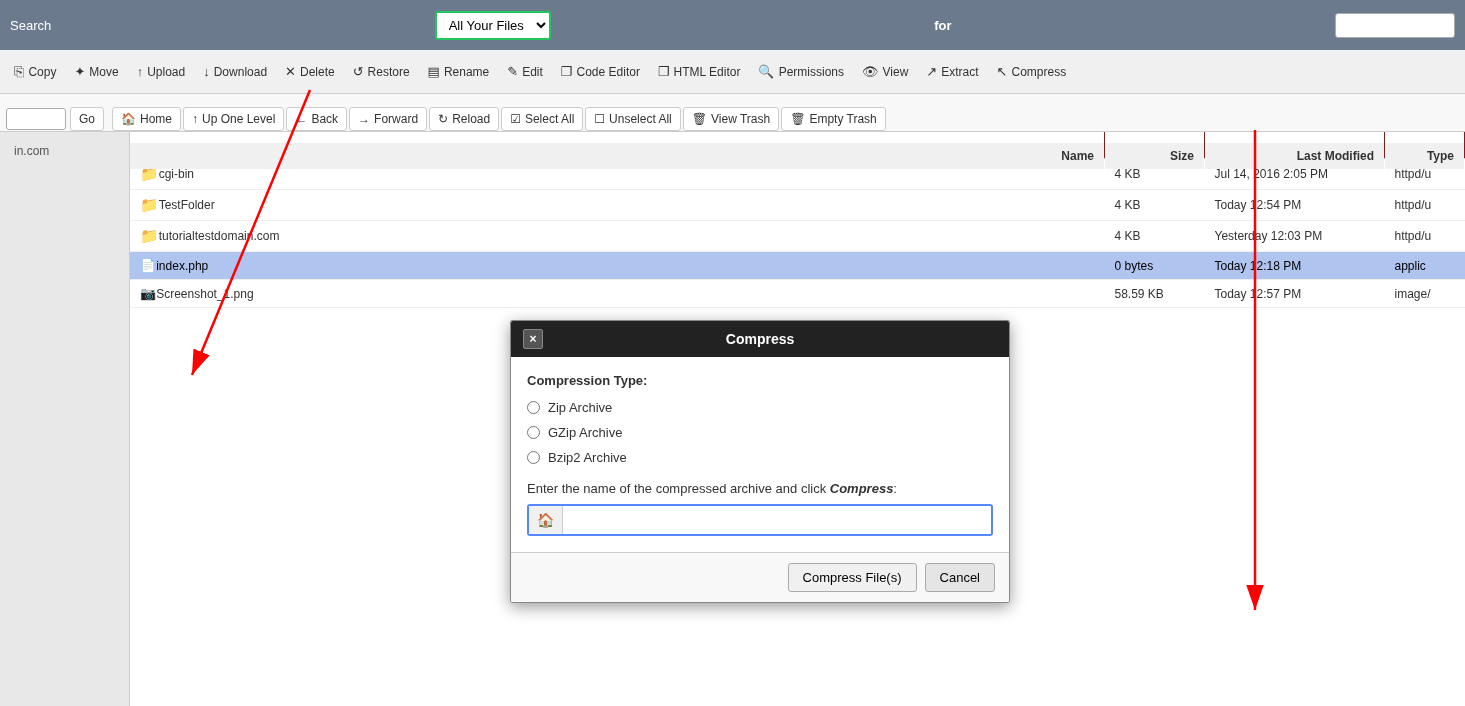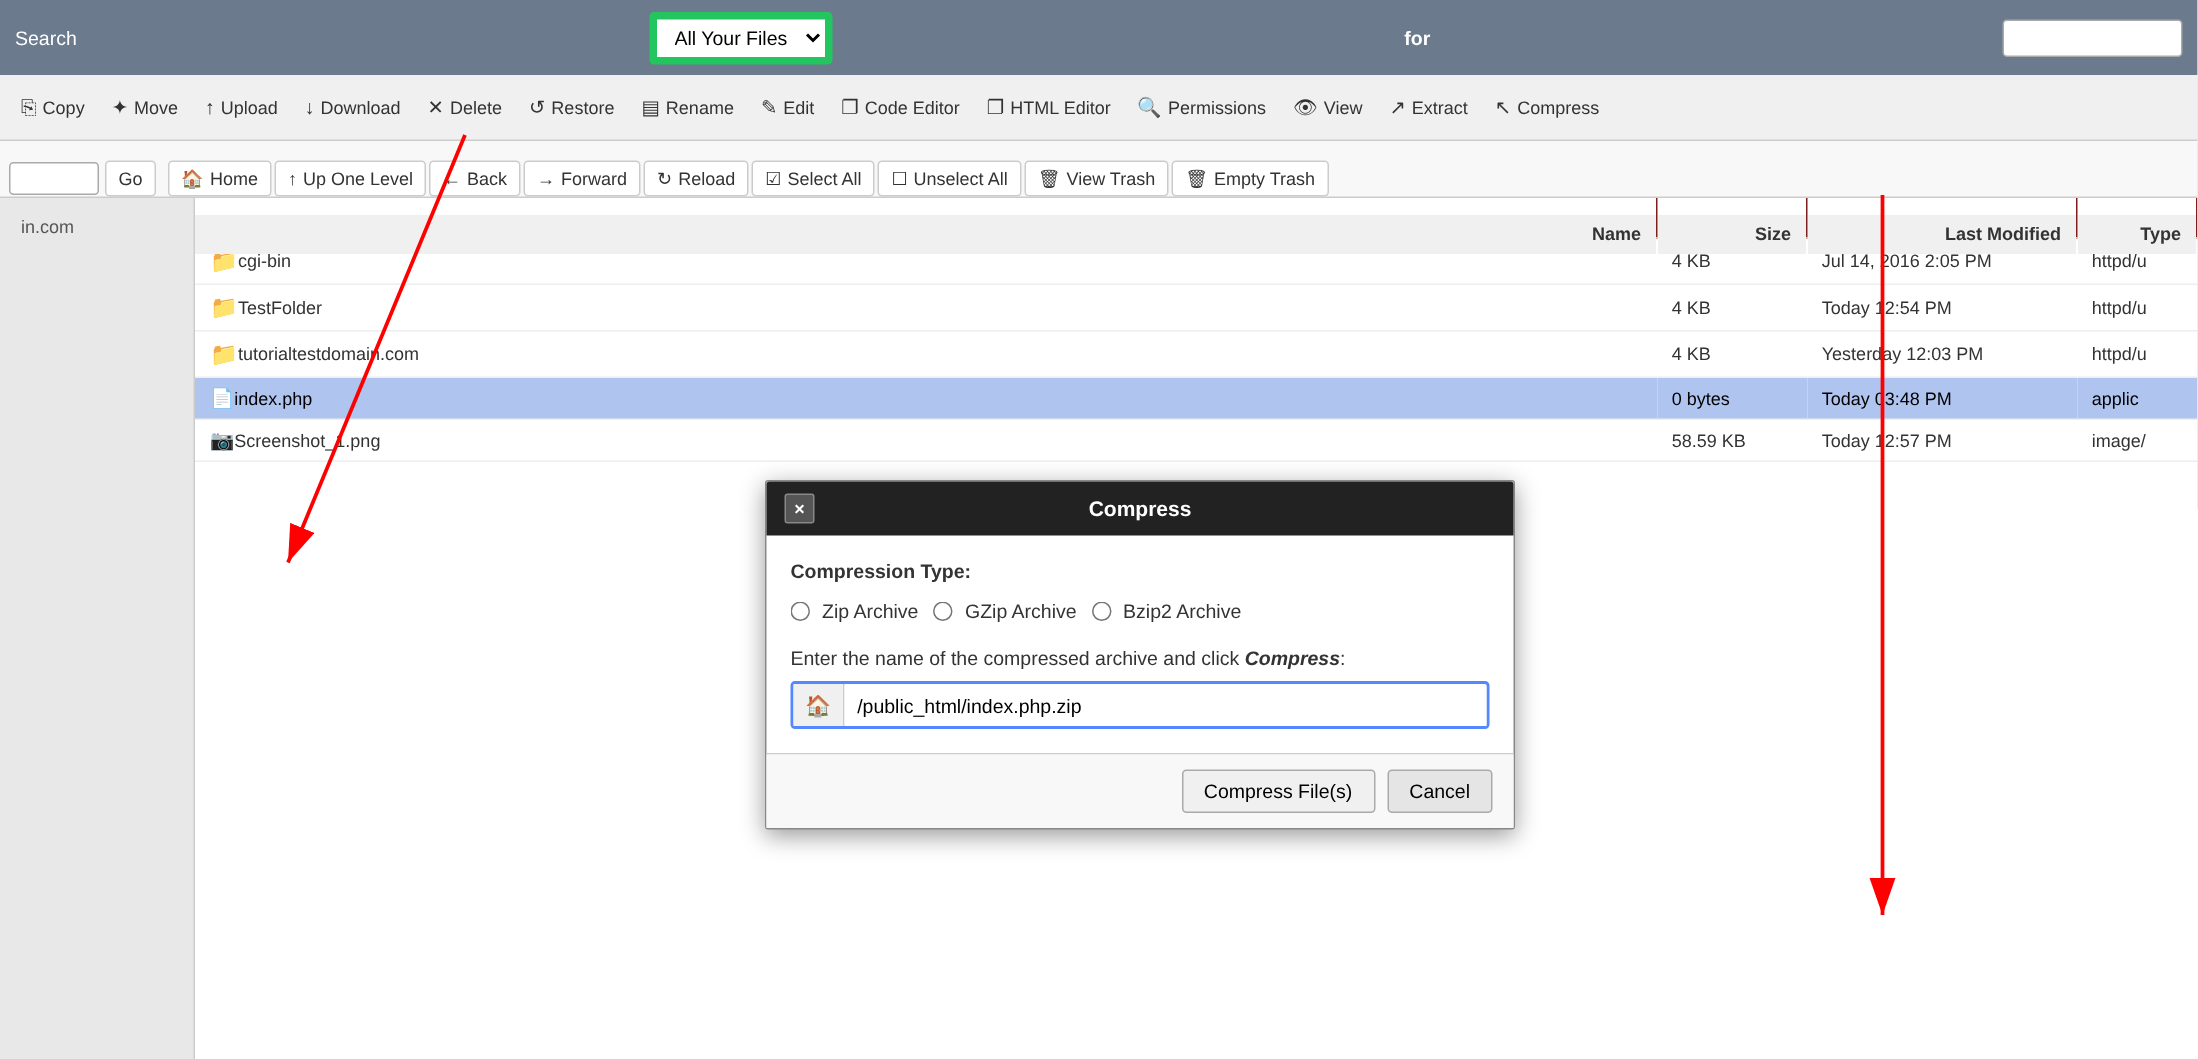--- a/index.html
+++ b/index.html
@@ -12,21 +12,21 @@
       display: flex;
       align-items: center;
       justify-content: space-between;
       padding: 0 10px;
       gap: 6px;
     }
     .top-bar label { color: #fff; font-size: 13px; }
     .top-bar select {
       padding: 4px 8px;
       font-size: 13px;
-      border: 5px solid #22c55e;
+      border: 2px solid #22c55e;
       background: #fff;
       border-radius: 3px;
     }
     .top-bar span { color: #fff; font-size: 13px; font-weight: bold; }
     .top-bar input[type="text"] {
       padding: 4px 6px;
       font-size: 13px;
       border: 1px solid #aaa;
       border-radius: 3px;
       width: 120px;
@@ -162,21 +162,21 @@
       font-size: 12px;
       border-radius: 2px;
     }
     .modal-body {
       padding: 16px;
       border-bottom: 1px solid #ccc;
       max-height: 260px;
       overflow: auto;
     }
     .modal-section-label { font-size: 13px; font-weight: bold; color: #333; margin-bottom: 12px; }
-    .radio-group { display: flex; gap: 10px; margin-bottom: 16px; }
+    .radio-group { display: flex; flex-direction: column; gap: 10px; margin-bottom: 16px; }
     .radio-item { display: flex; align-items: center; gap: 8px; font-size: 13px; color: #333; }
     .radio-item input[type="radio"] { cursor: pointer; }
     .files-to-compress { font-size: 13px; color: #333; margin-bottom: 4px; }
     .files-path { font-size: 13px; color: #333; margin-bottom: 12px; }
     .archive-label { font-size: 13px; color: #333; margin-bottom: 8px; }
     .archive-label em { font-style: italic; font-weight: bold; }
     .archive-input-wrap {
       display: flex;
       align-items: center;
       border: 2px solid #5588ff;
@@ -412,21 +412,21 @@
               <td>httpd/u</td>
             </tr>
             <tr class="selected">
               <td>
                 <div class="name-cell">
                   <span><span style="color:#6060aa;font-size:13px;">📄</span></span>
                   <span>index.php</span>
                 </div>
               </td>
               <td>0 bytes</td>
-              <td>Today 03:48 PM</td>
+              <td>Today 12:18 PM</td>
               <td>applic</td>
             </tr>
             <tr>
               <td>
                 <div class="name-cell">
                   <span><span style="color:#888;font-size:13px;">📷</span></span>
                   <span>Screenshot_1.png</span>
                 </div>
               </td>
               <td>58.59 KB</td>
@@ -464,21 +464,20 @@
           </label>
         </div>
         <div class="archive-label">
           <span>Enter the name of the compressed archive and click</span>
           <em>Compress</em><span>:</span>
         </div>
         <div class="archive-input-wrap">
           <div class="archive-input-icon">
             <span>🏠</span>
           </div>
-          <input type="text" class="archive-input" id="archive-input" value="/public_html/index.php.zip" style="">
         </div>
       </div>
       <div class="modal-footer">
         <button class="btn-compress">
           <span>Compress File(s)</span>
         </button>
         <button class="btn-cancel">
           <span>Cancel</span>
         </button>
       </div>

